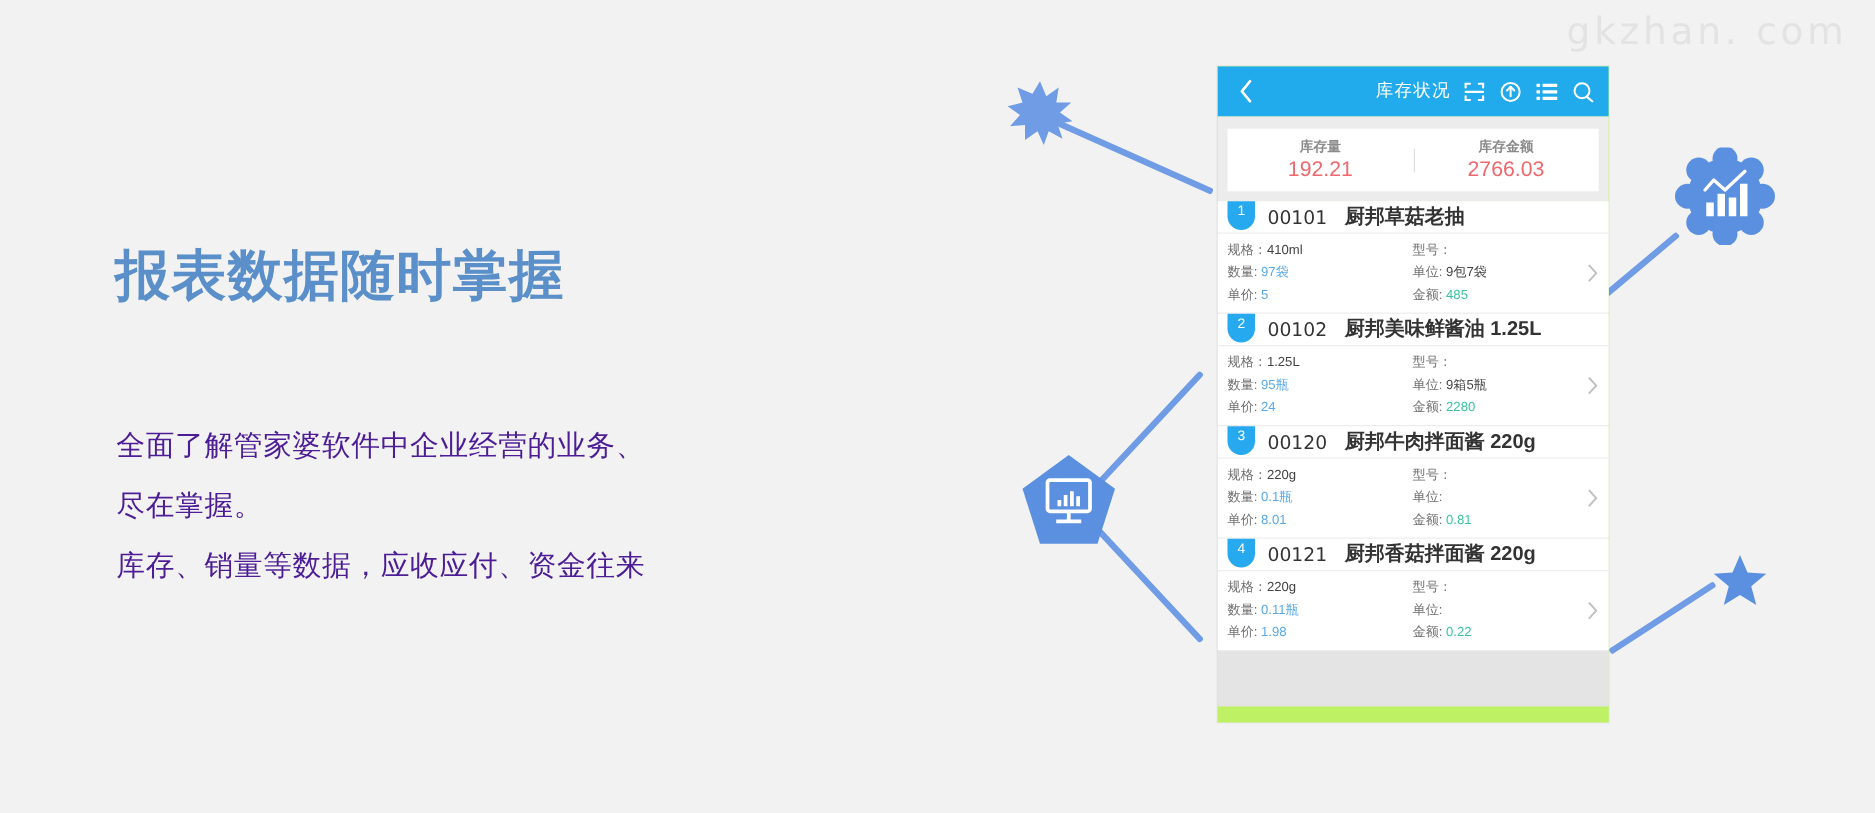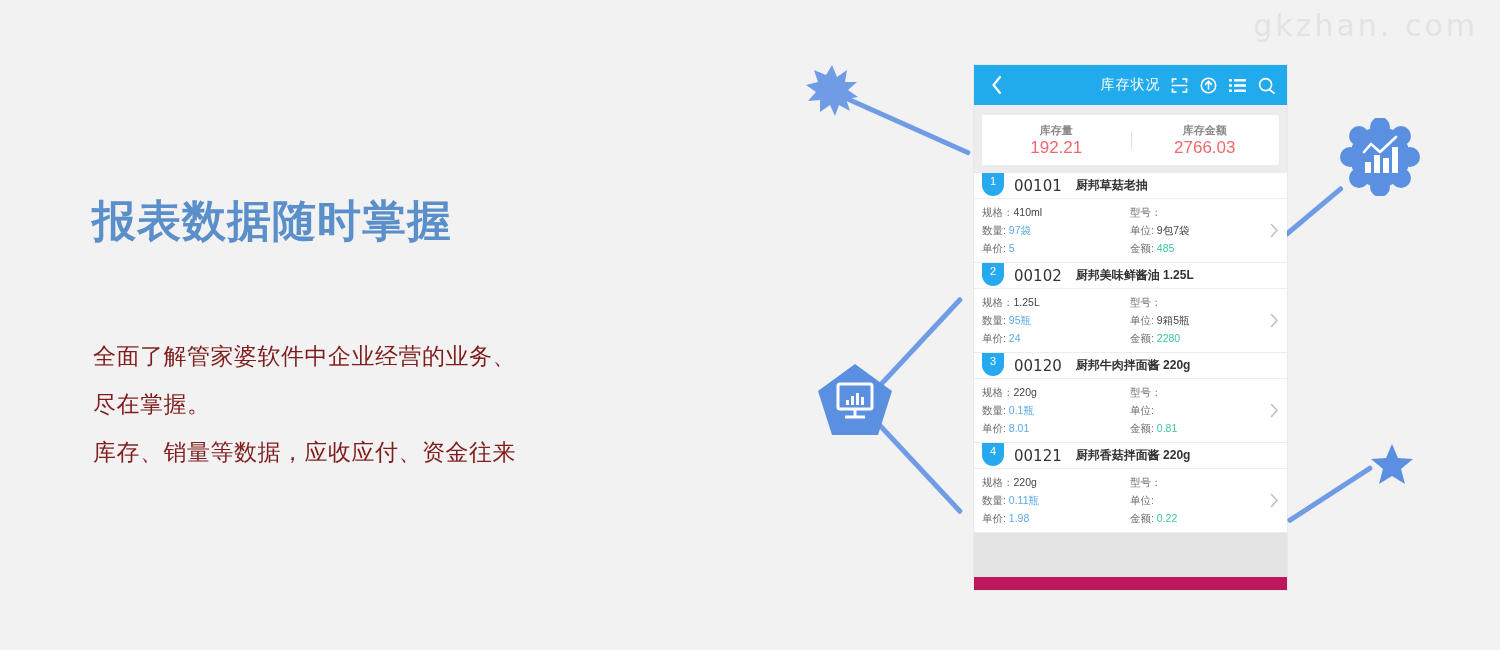--- a/index.html
+++ b/index.html
@@ -37,42 +37,42 @@
     letter-spacing: 1px;
     line-height: 1.15;
     white-space: nowrap;
   }
   .body-copy {
     position: absolute;
     left: 93px; top: 332px;
     width: 520px;
     font-size: 23px;
     line-height: 48px;
-    color: #7f1d1d;
+    color: #4c1d95;
     letter-spacing: 0.5px;
   }
   .body-copy p { white-space: nowrap; }
 
   
   .connector {
     position: absolute;
     height: 5px;
     background: #6f9ce5;
     transform-origin: 0 50%;
     border-radius: 2px;
   }
   .deco { position: absolute; }
   .deco svg { display: block; }
 
   
   .phone {
     position: absolute;
-    left: 974px; top: 65px;
+    left: 974px; top: 53px;
     width: 313px; height: 525px;
-    background: #be185d;
+    background: #bef264;
     box-shadow: 0 0 0 1px rgba(0,0,0,0.035);
     overflow: hidden;
   }
   .app-header {
     height: 40px;
     background: #22abec;
     display: flex;
     align-items: center;
     padding: 0 12px;
     position: relative;
@@ -154,21 +154,21 @@
     margin-top: -3px;
     flex: 0 0 auto;
   }
   .prod-code {
     font-size: 15px;
     color: #333333;
     margin-left: 10px;
     font-family: "DejaVu Sans", sans-serif;
   }
   .prod-name {
-    font-size: 12px;
+    font-size: 16px;
     color: #333333;
     margin-left: 14px;
     font-weight: bold;
   }
   .product-body {
     display: flex;
     align-items: center;
     padding: 5px 0 6px 0;
   }
   .fields {

